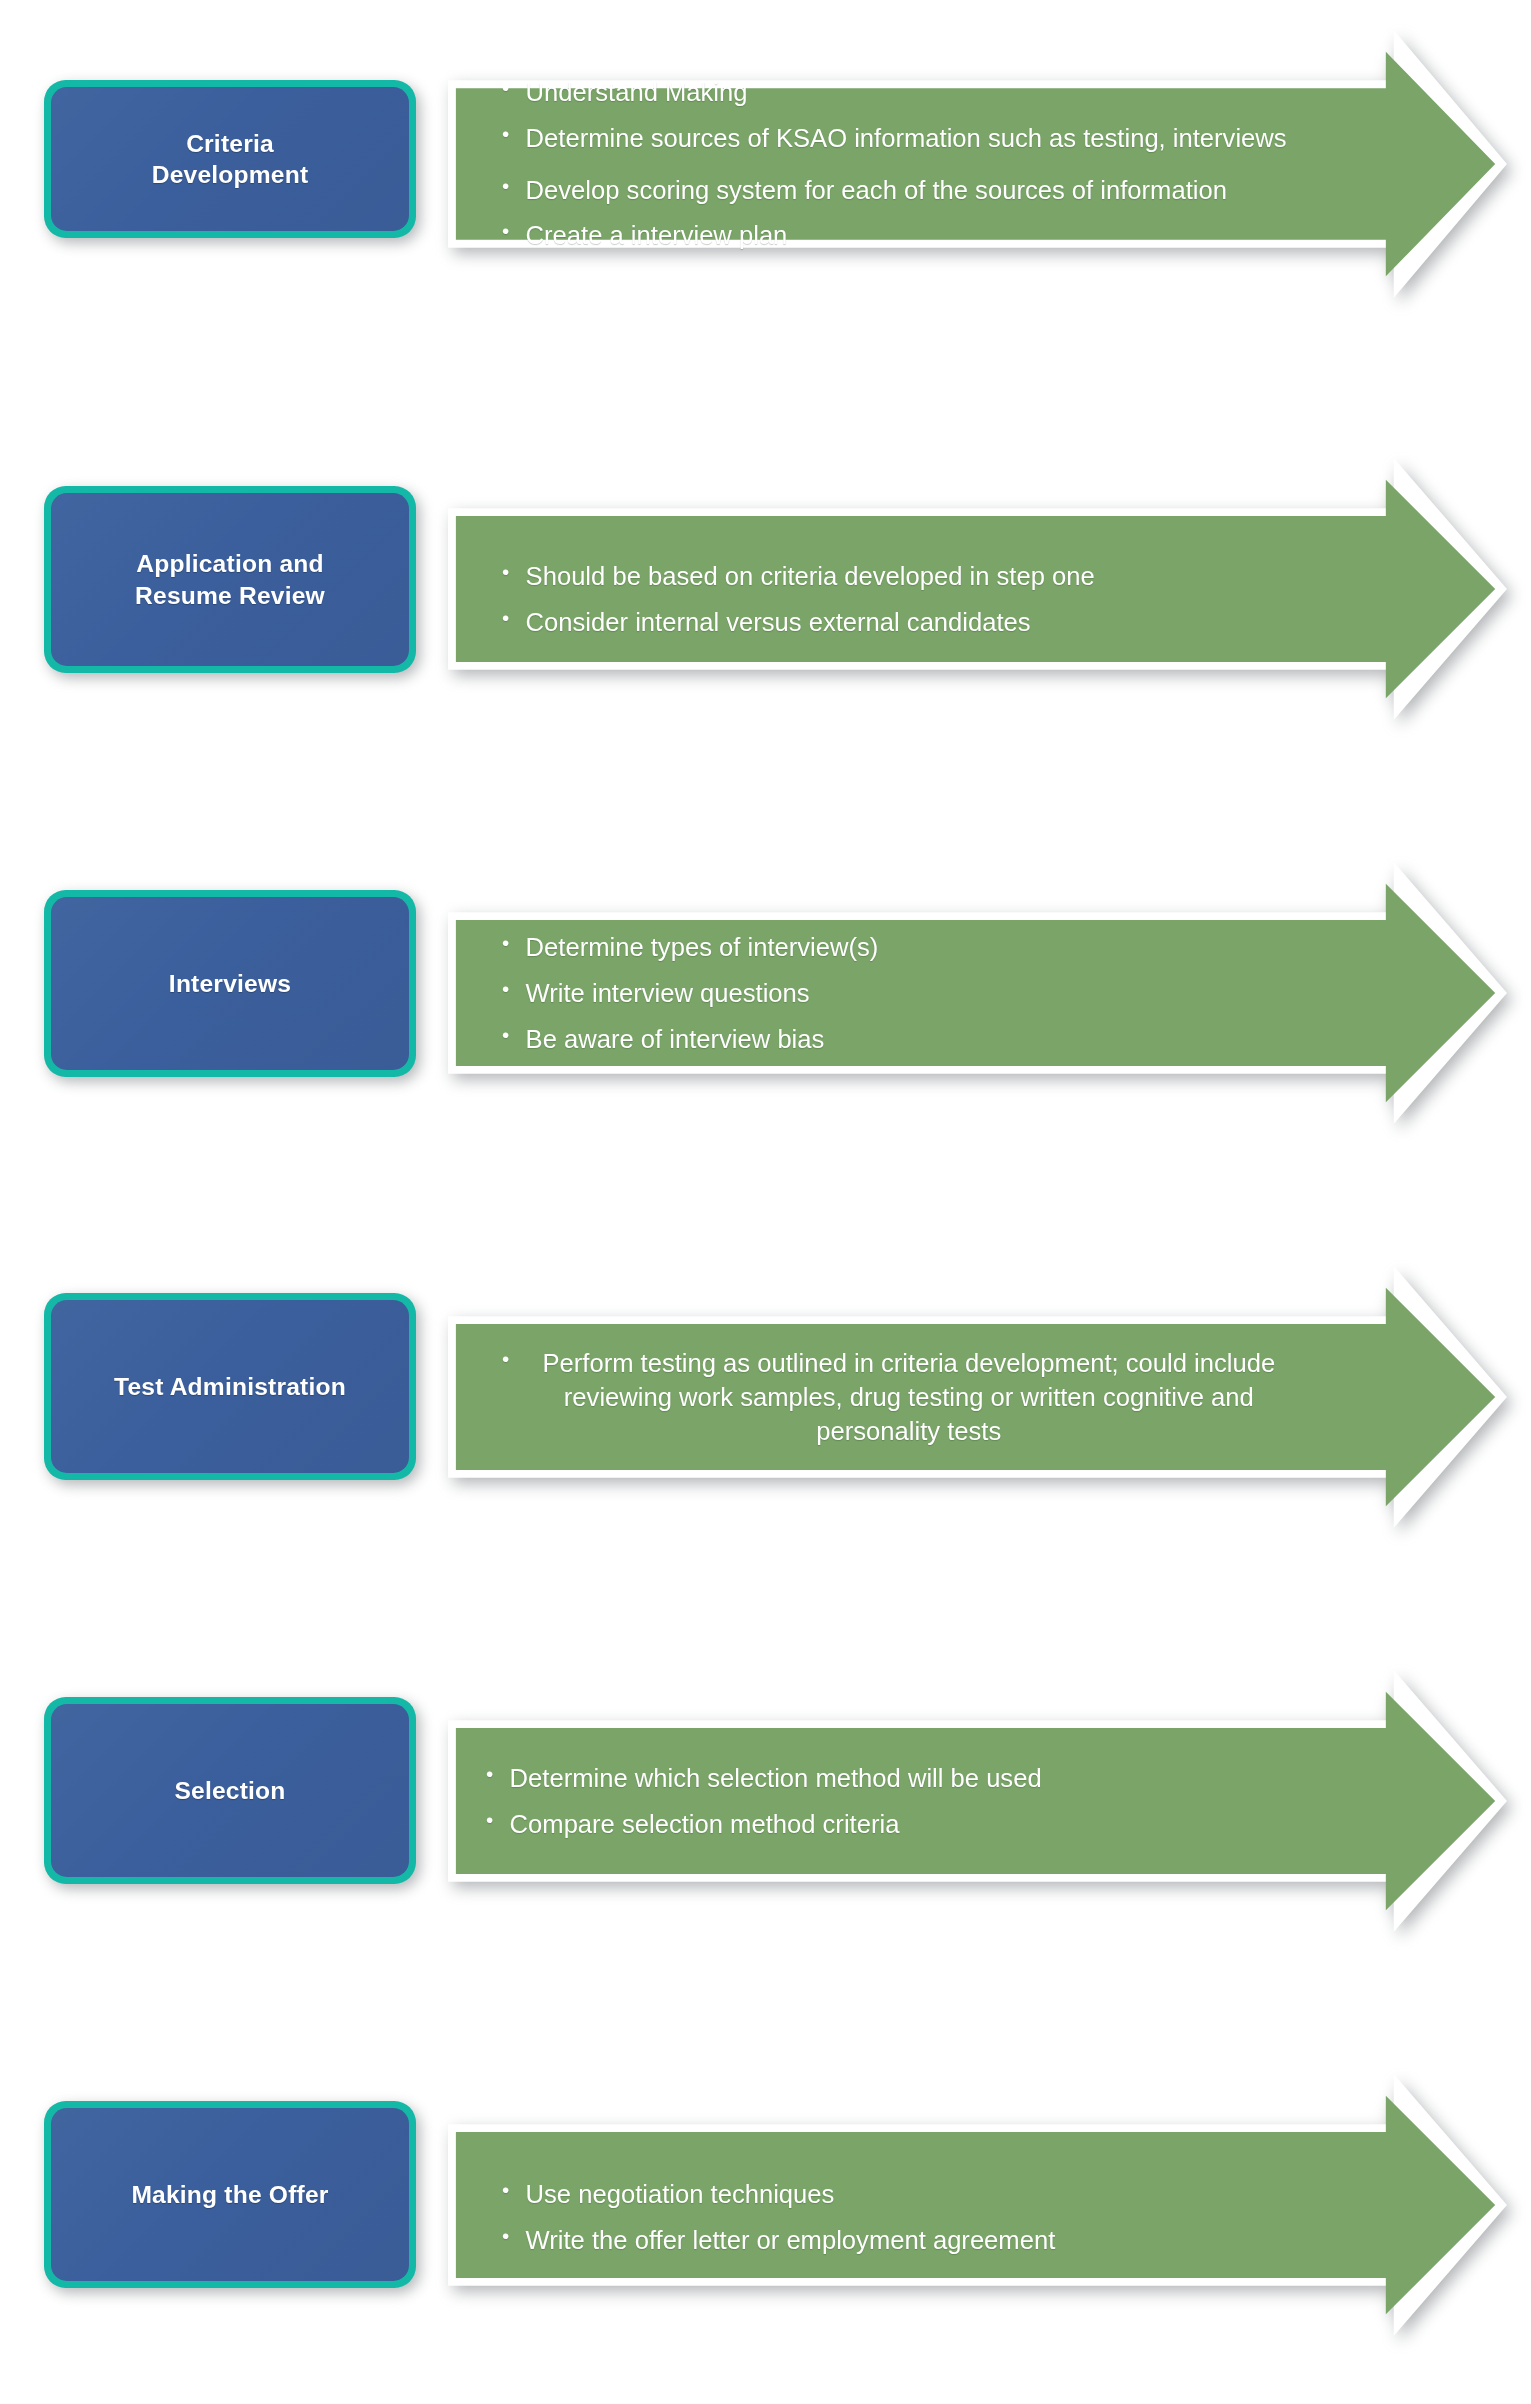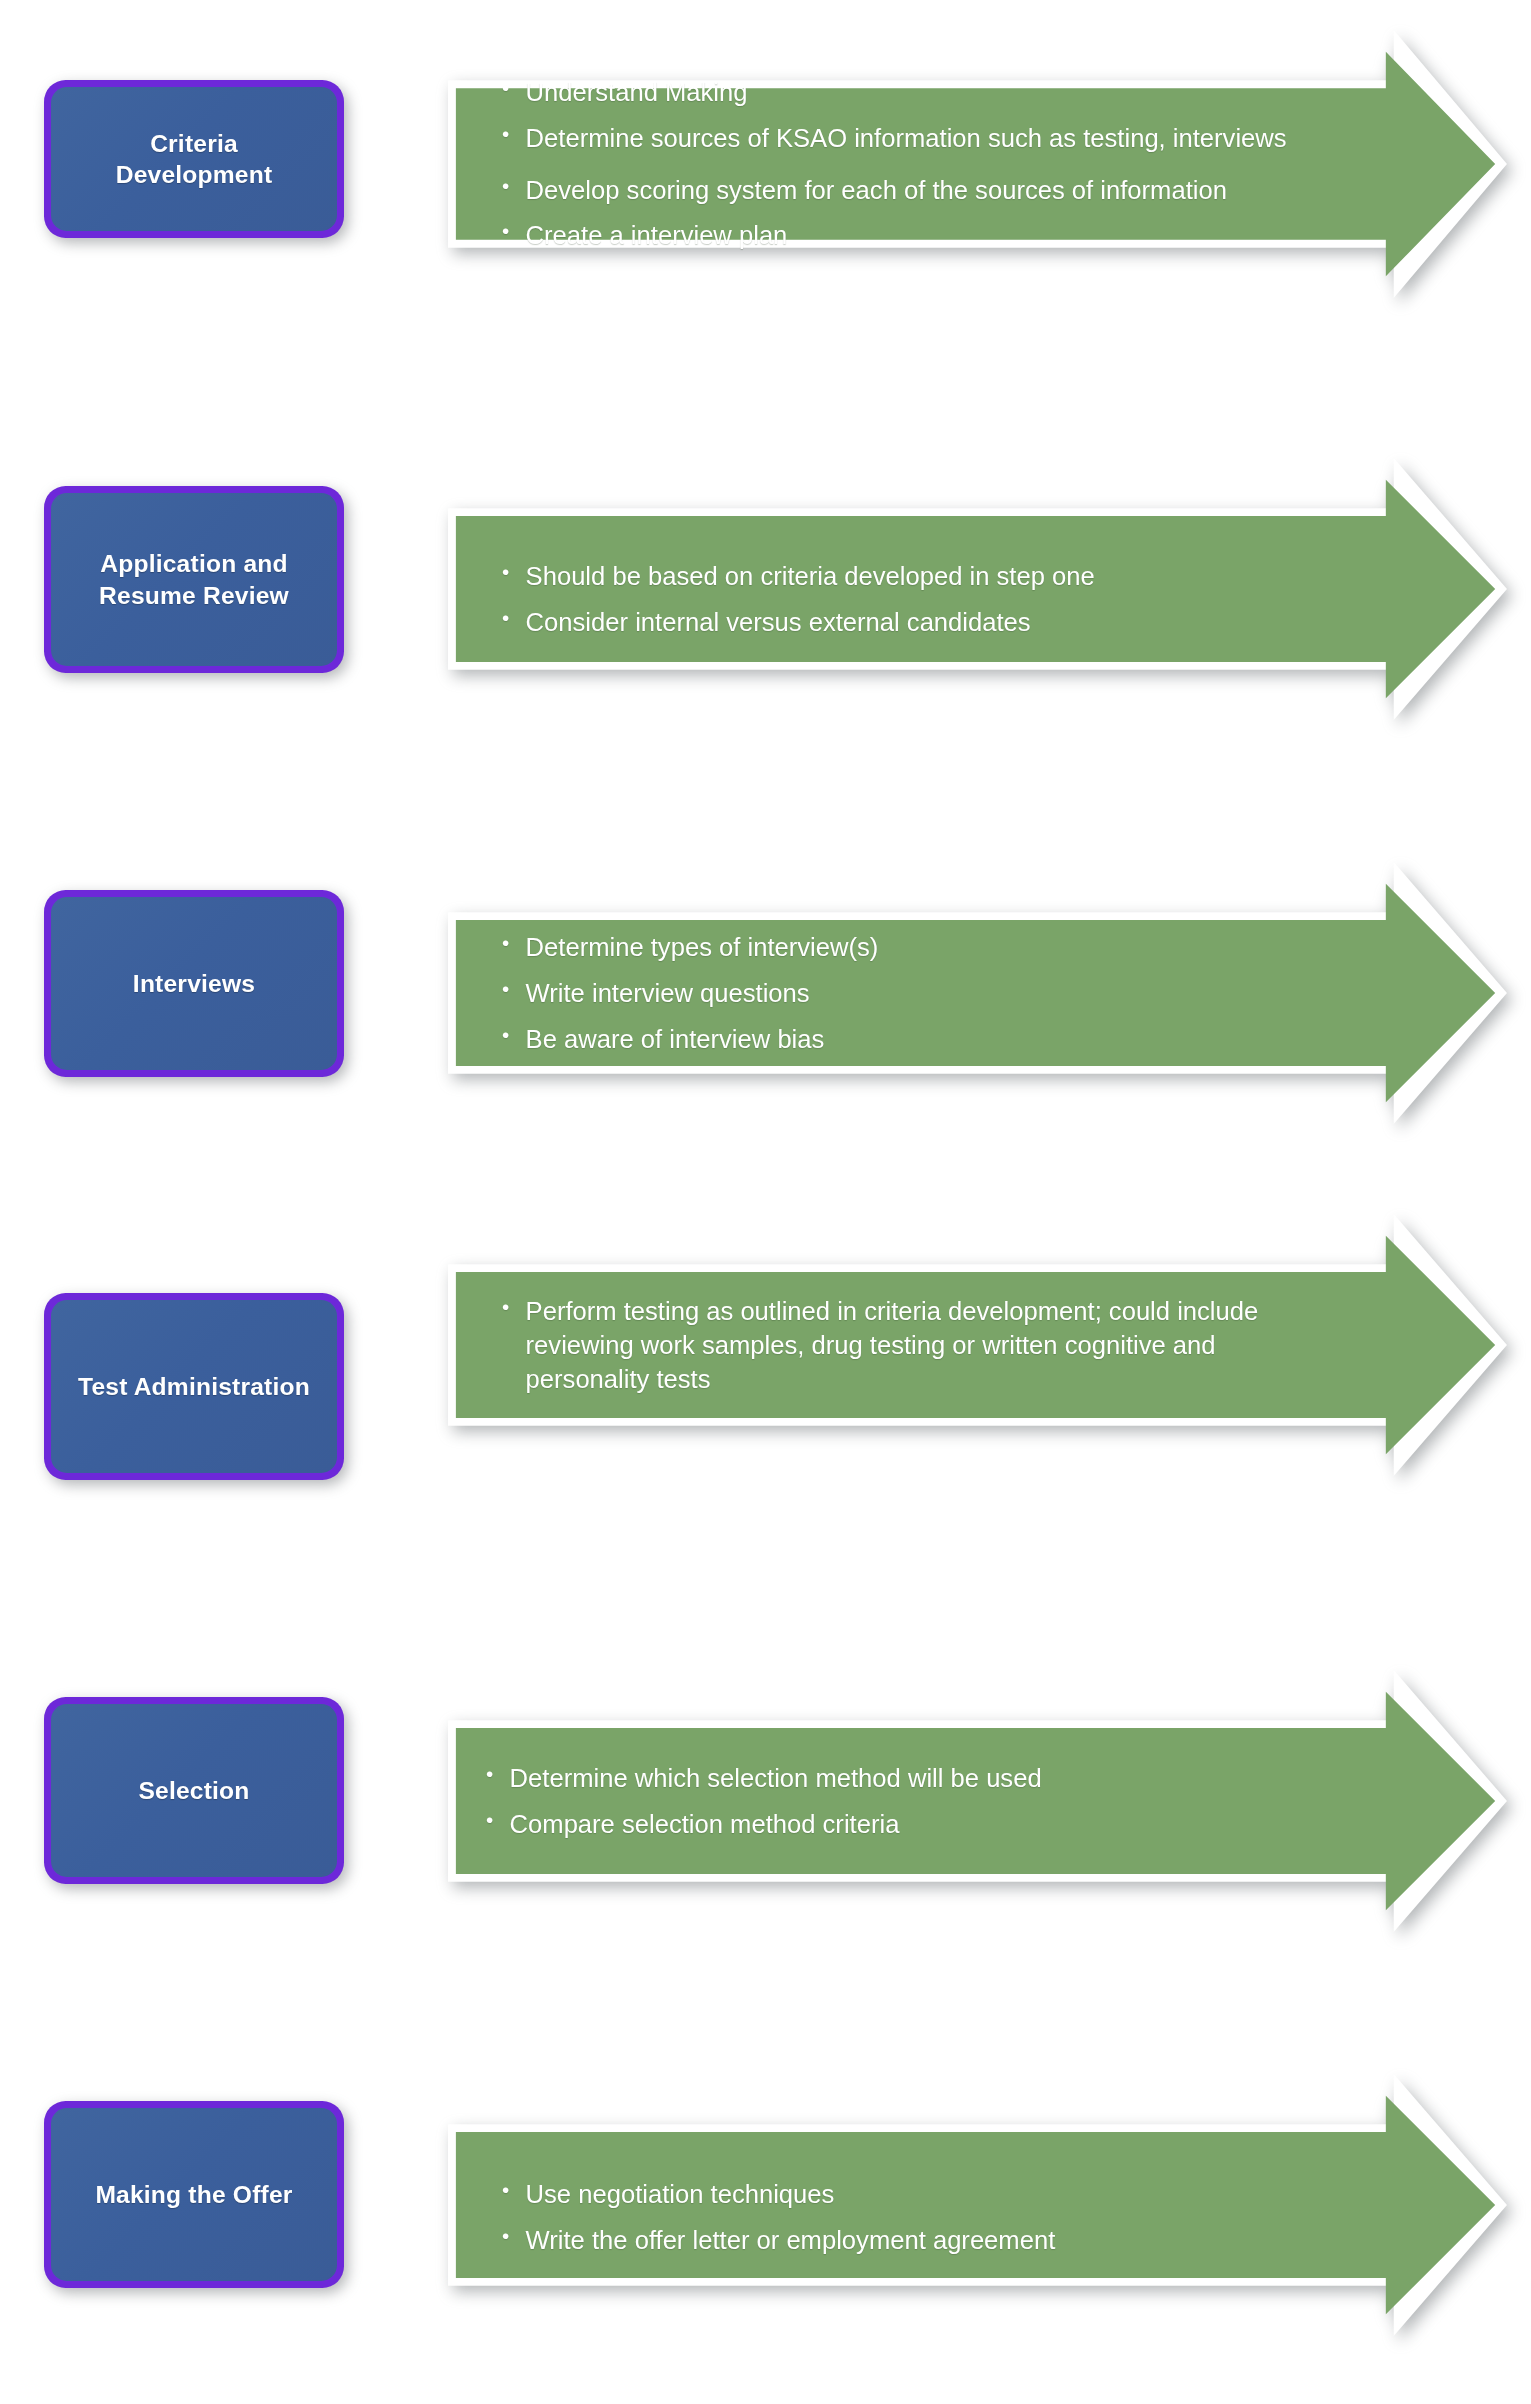--- a/index.html
+++ b/index.html
@@ -23,23 +23,23 @@
   .row {
     position: absolute;
     left: 0;
     width: 1532px;
   }
 
   
   .step-box {
     position: absolute;
     left: 44px;
-    width: 300px;
+    width: 372px;
     box-sizing: border-box;
-    background: #6d28d9;
+    background: #14b8a6;
     border-radius: 21.7px;
     padding: 6.9px;
     filter: drop-shadow(4.9px 5.9px 6.9px rgba(90,95,100,0.45));
   }
   .step-box-inner {
     width: 100%;
     height: 100%;
     box-sizing: border-box;
     border-radius: 15.8px;
     background: linear-gradient(135deg, #40659f 0%, #3b5f9c 45%, #3a5c97 100%);
@@ -187,21 +187,21 @@
     </div>
   </div>
 
   <div class="row" style="top:0;">
     <div class="step-box" style="top: 1293px; height: 187px;">
       <div class="step-box-inner">
         <div class="step-label">Test Administration</div>
       </div>
     </div>
 
-    <div class="arrow-wrap" style="top: 1214px; height: 262px;">
+    <div class="arrow-wrap" style="top: 1266px; height: 262px; text-align: center;">
       <div class="arrow-shadow-layer">
         <svg class="arrow-svg" viewBox="0 0 1075 266" width="1059" height="262" preserveAspectRatio="none">
           <path class="arrow-white" d="M0,51 L960,51 L960,0 L1075,133 L960,266 L960,215 L0,215 Z"></path>
           <path class="arrow-green" d="M8,59 L952,59 L952,22 L1063,133 L952,244 L952,207 L8,207 Z"></path>
         </svg>
       </div>
       <div class="arrow-content" style="top:58px; height:146px; padding-left:52px; padding-right:215px;">
         <ul class="bullet-list">
           <li class="bullet-item">Perform testing as outlined in criteria development; could include reviewing work samples, drug testing or written cognitive and personality tests</li>
         </ul>

